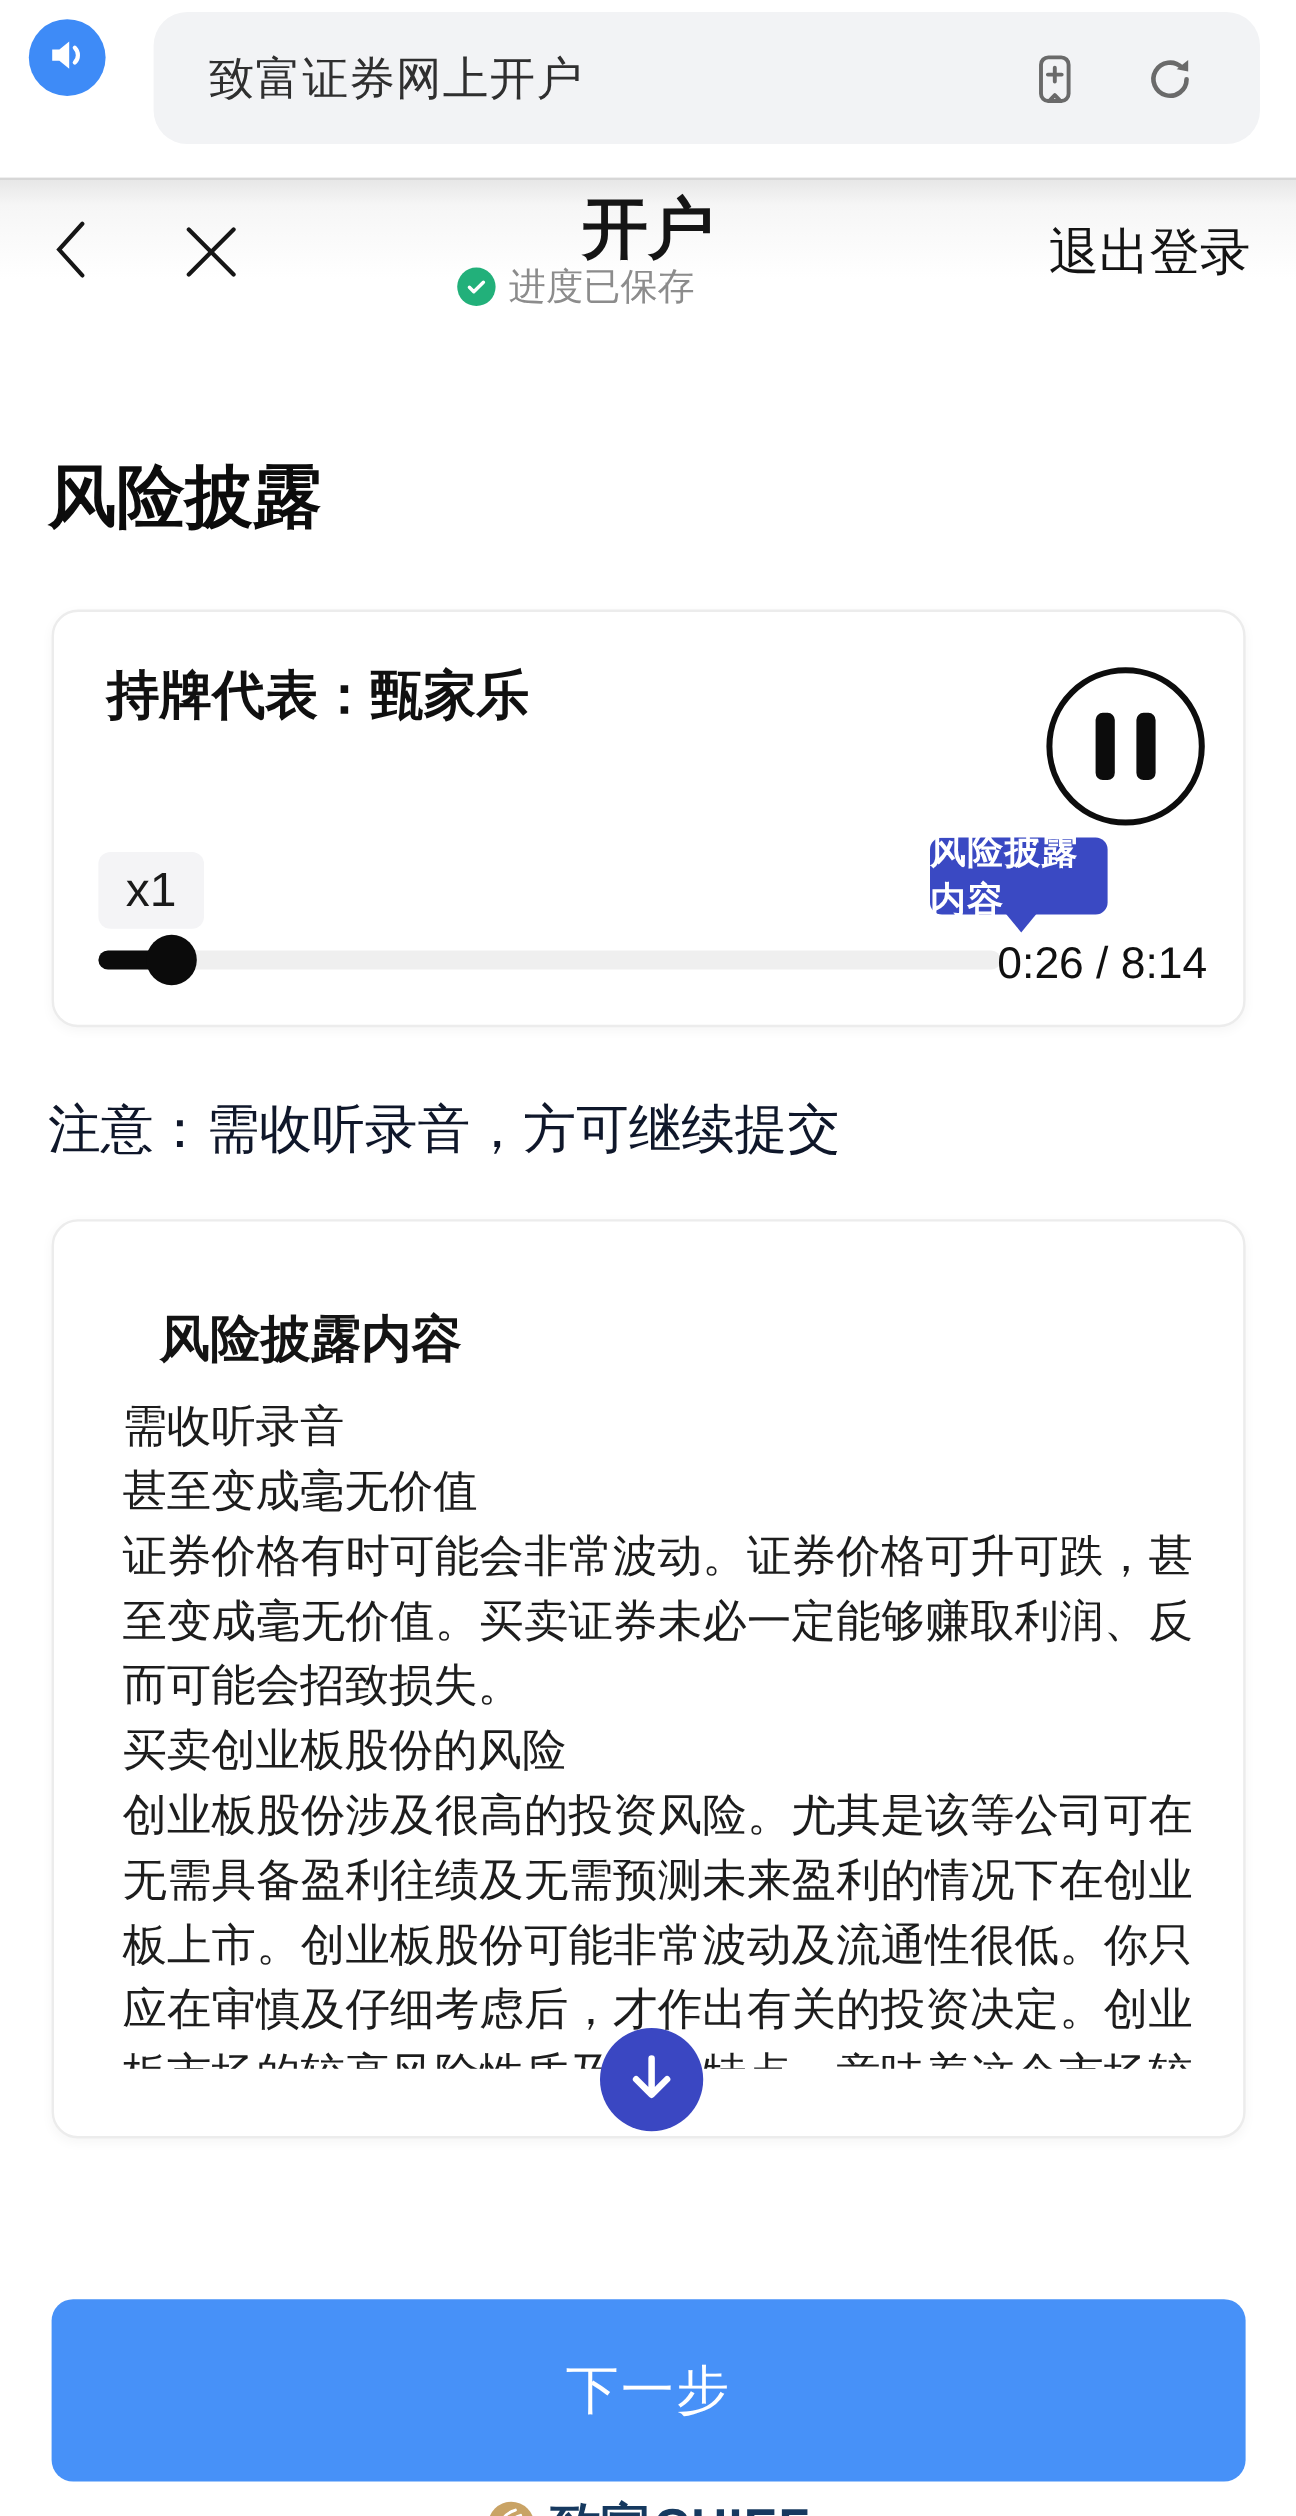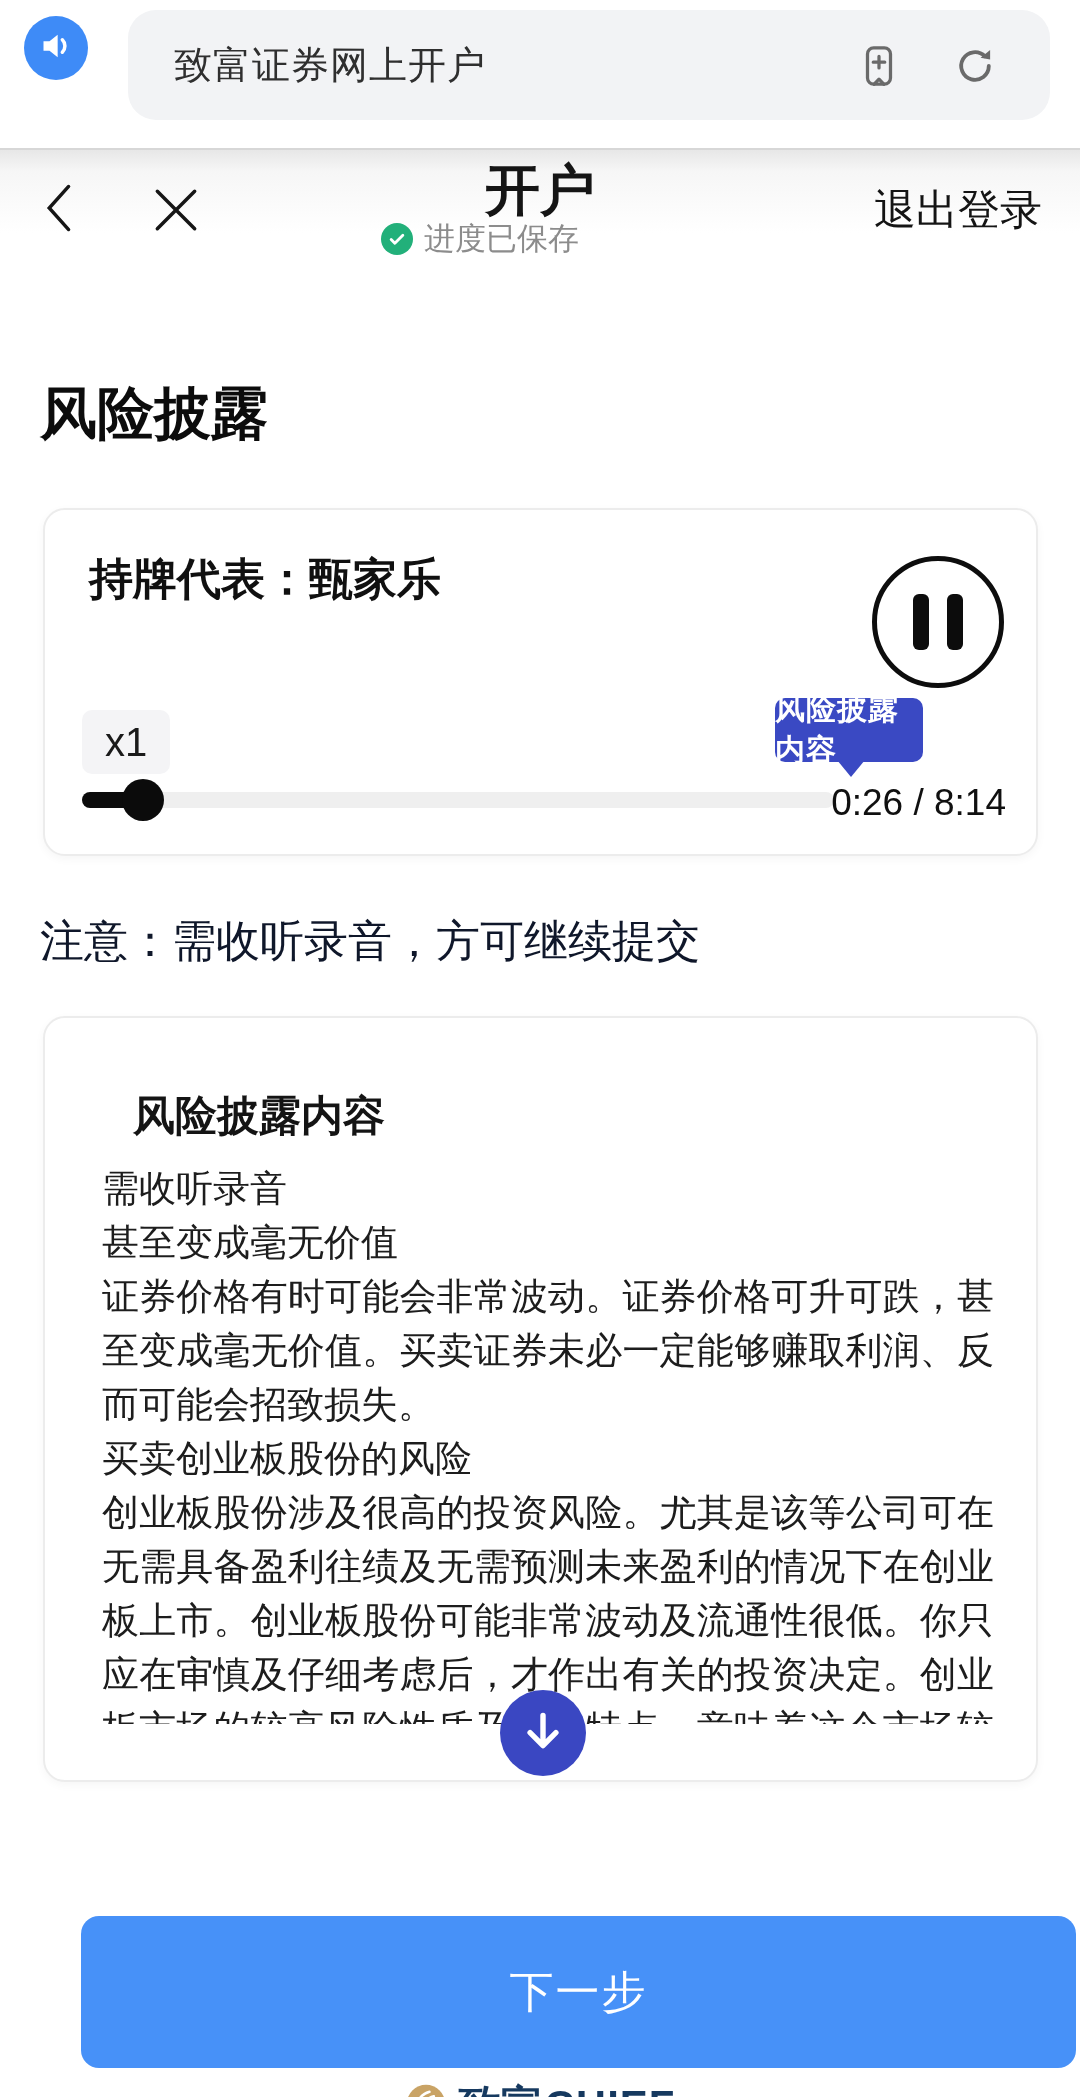--- a/index.html
+++ b/index.html
@@ -62,21 +62,21 @@
     border:2px solid #ececec;border-radius:22px;box-shadow:0 3px 10px rgba(0,0,0,0.04);box-sizing:border-box;}
   .disclosure-title{position:absolute;left:57px;top:70px;font-size:42px;font-weight:600;color:#141414;margin-left:31px;}
   .disclosure-body{position:absolute;left:57px;top:144px;width:892px;height:562px;overflow:hidden;}
   .disclosure-body p{margin:0;font-size:37px;line-height:54px;color:#1d1d1d;
     text-align:justify;word-break:break-all;}
   .scroll-down-btn{position:absolute;left:455px;top:672px;width:86px;height:86px;border-radius:50%;
     background:#3a47c2;display:flex;align-items:center;justify-content:center;}
   
   .next-btn{position:absolute;left:43px;top:1916px;width:995px;height:152px;background:#4791f8;
     border-radius:18px;display:flex;align-items:center;justify-content:center;
-    font-size:44px;color:#ffffff;font-weight:500;letter-spacing:2px;margin-left:38px;}
+    font-size:44px;color:#ffffff;font-weight:500;letter-spacing:2px;}
   
   .footer-brand{position:absolute;left:0;top:2078px;width:1080px;display:flex;
     align-items:center;justify-content:center;gap:12px;}
   .brand-text{font-size:42px;font-weight:800;color:#16395f;letter-spacing:1px;}
 </style>
 </head>
 <body>
 
 <div id="screen">
 

